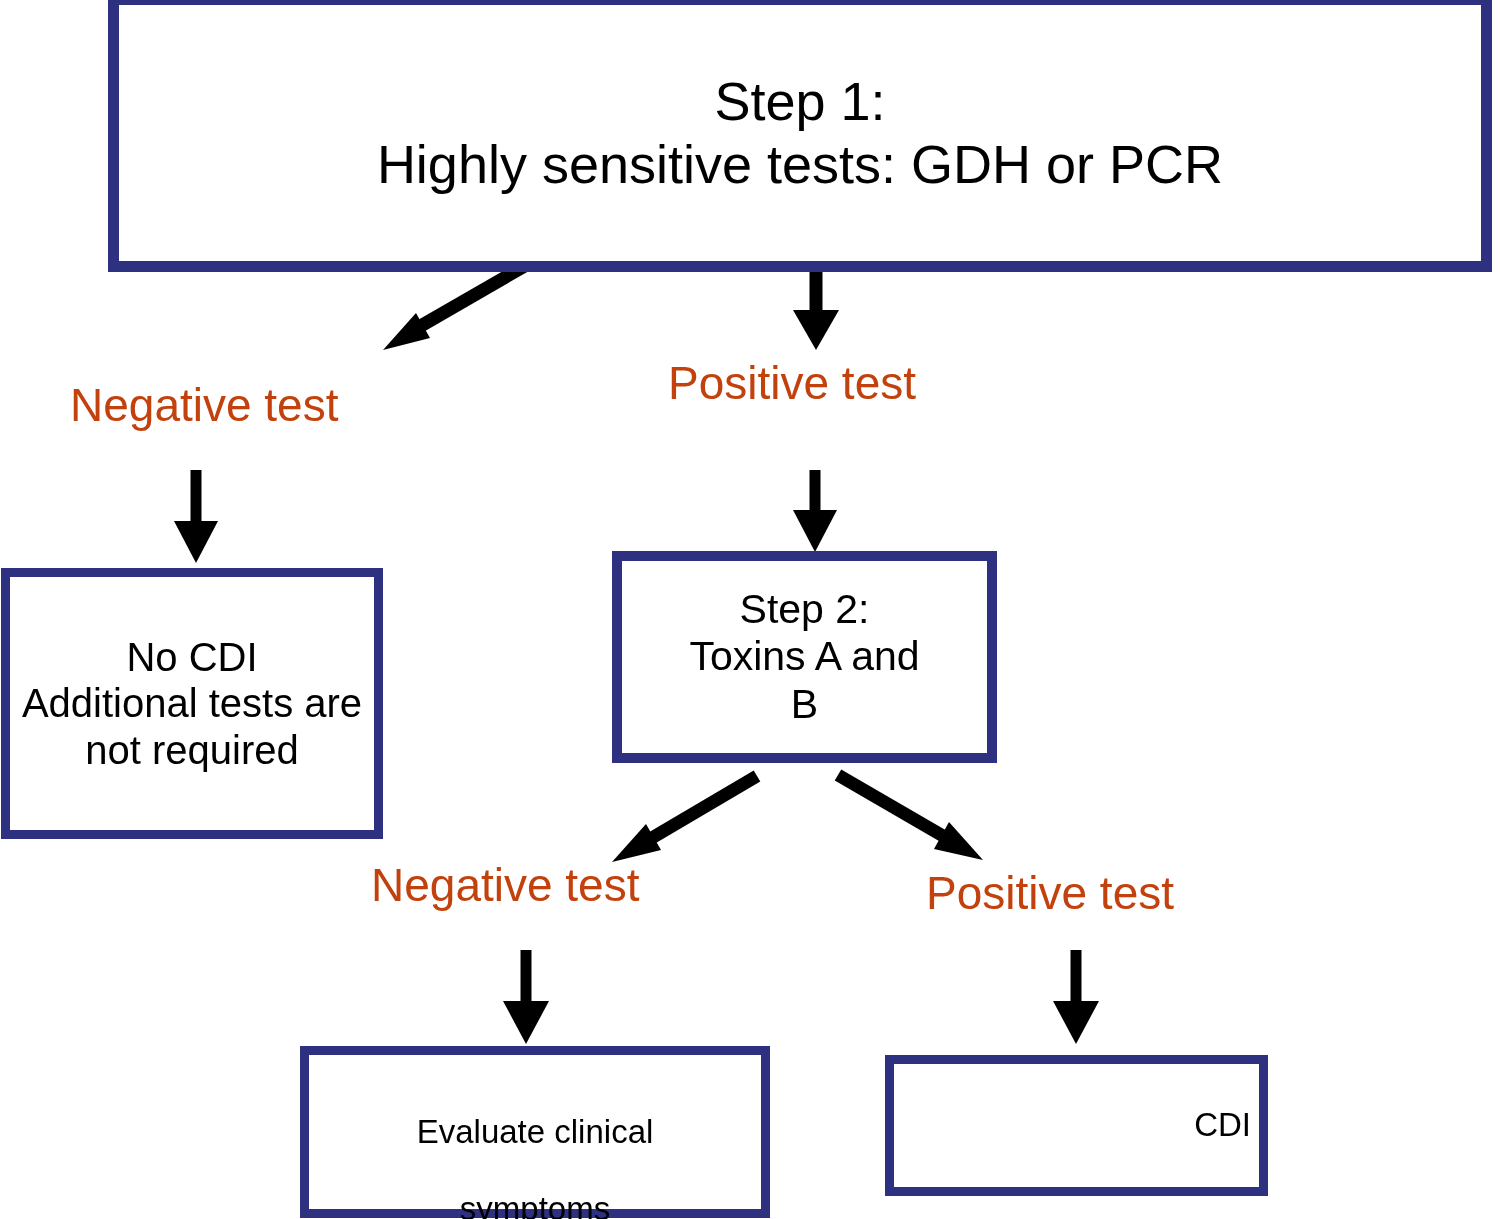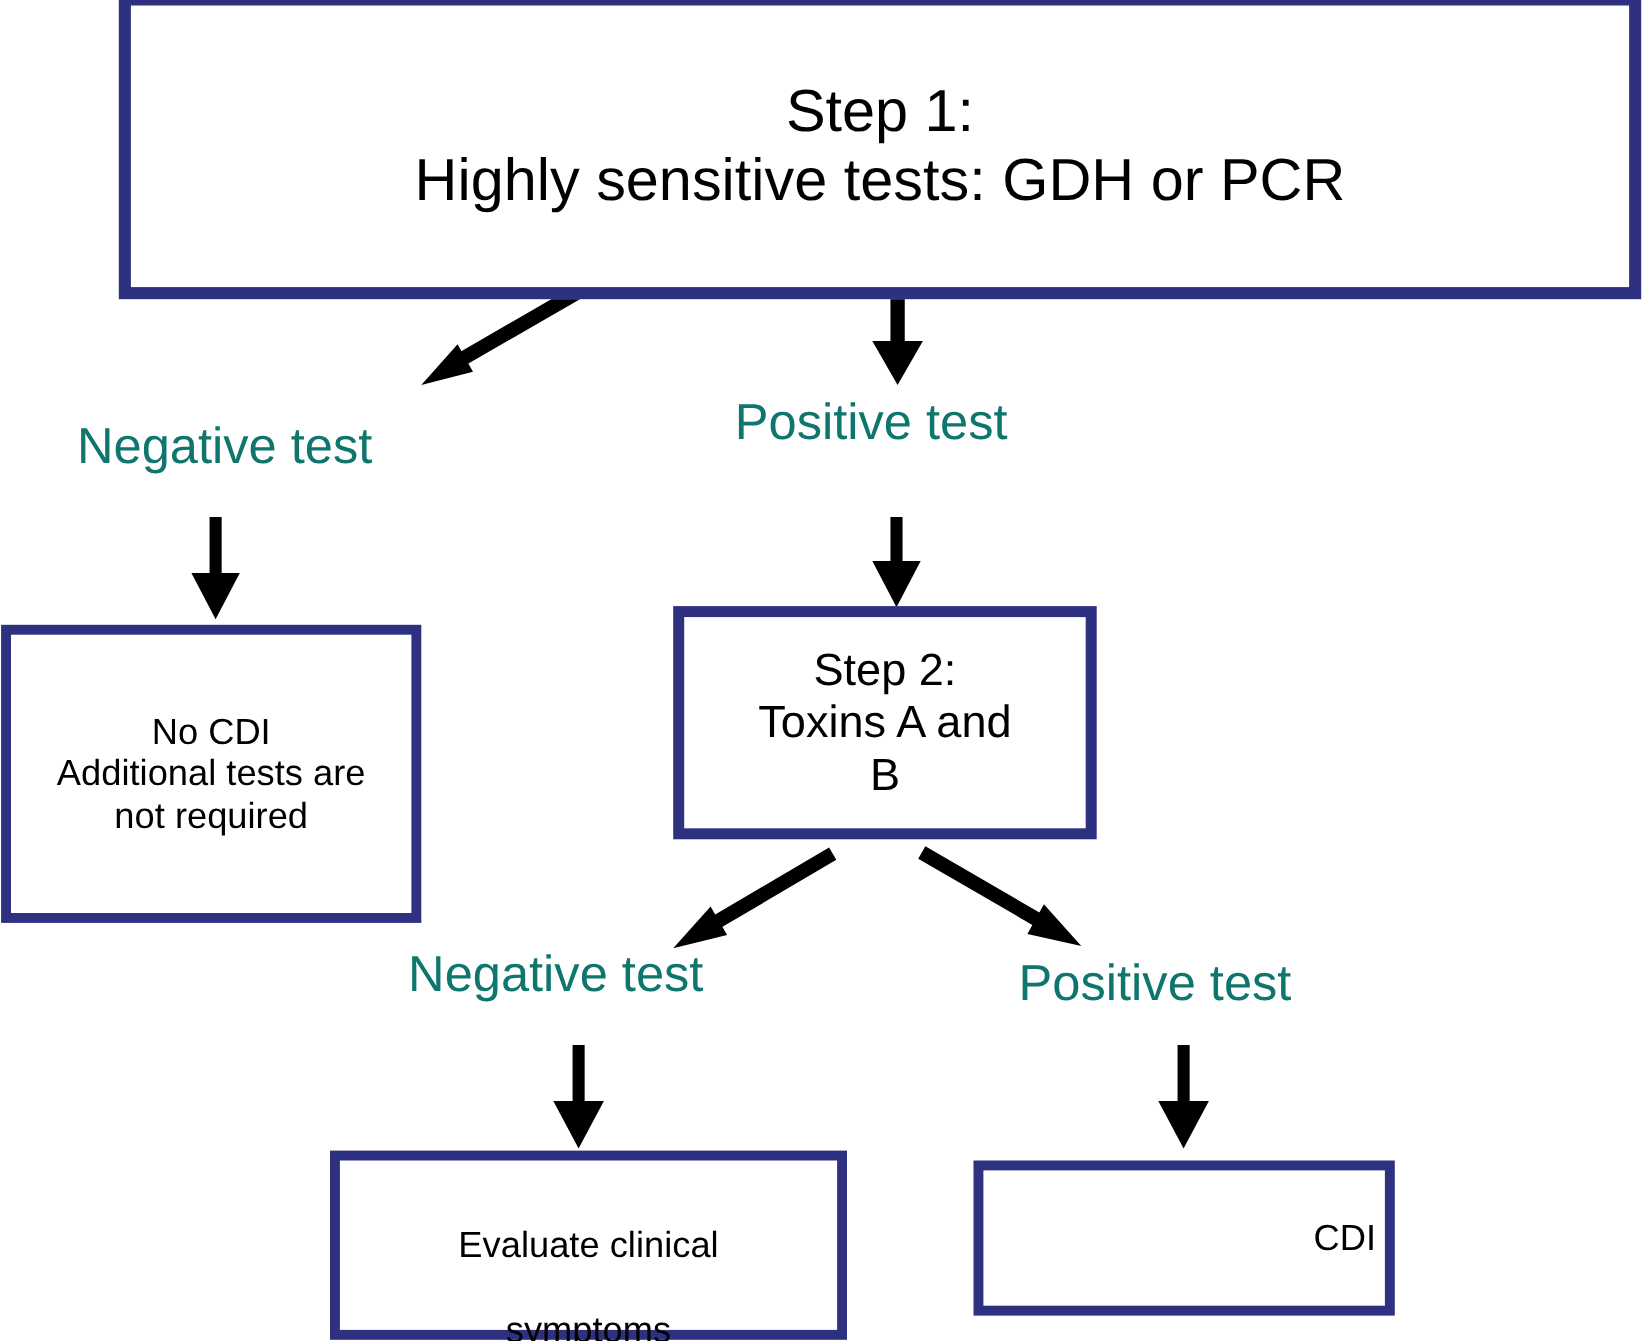--- a/index.html
+++ b/index.html
@@ -43,21 +43,21 @@
     width: 1384px;
     height: 278px;
     font-size: 54px;
     border-width: 11px;
   }
   #node-nocdi {
     left: 1px;
     top: 568px;
     width: 382px;
     height: 271px;
-    font-size: 33px;
+    font-size: 40px;
     border-width: 9px;
   }
   #node-step2 {
     left: 612px;
     top: 551px;
     width: 385px;
     height: 212px;
     font-size: 41px;
     border-width: 10px;
   }
@@ -77,21 +77,21 @@
     width: 383px;
     height: 141px;
     font-size: 33px;
     border-width: 9px;
     text-align: right;
   }
 
   
   .edge-label {
     position: absolute;
-    color: #0f766e;
+    color: #c2410c;
     font-size: 46px;
     white-space: nowrap;
     line-height: 1;
   }
   #label-neg-1 { left: 70px;  top: 382px; }
   #label-pos-1 { left: 668px; top: 360px; }
   #label-neg-2 { left: 371px; top: 862px; }
   #label-pos-2 { left: 926px; top: 870px; }
 
   

